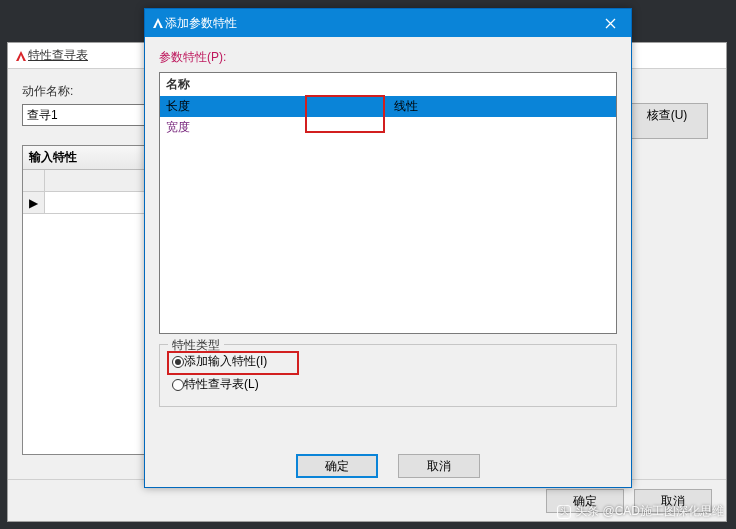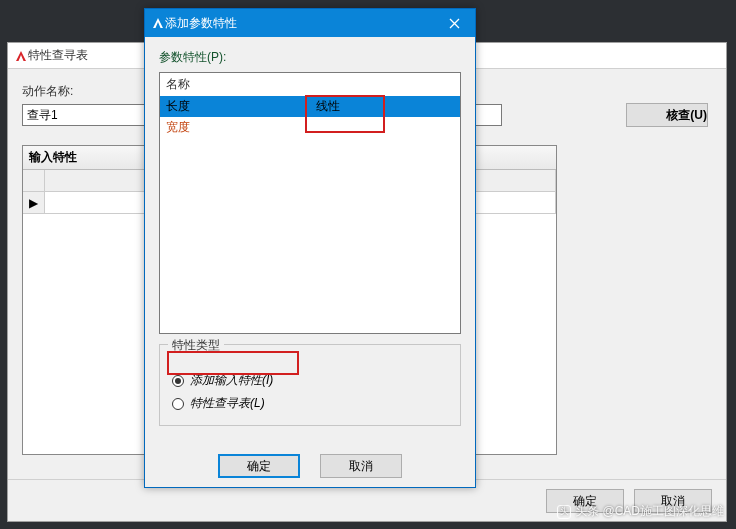--- a/index.html
+++ b/index.html
@@ -1,60 +1,60 @@
 <!DOCTYPE html>
 <html><head>
 <meta charset="utf-8">
 <style>
   * { box-sizing: border-box; margin: 0; padding: 0; font-family: "Microsoft YaHei", "SimSun", sans-serif; font-size: 12px; }
   body { background: #2c2f33; width: 736px; height: 529px; position: relative; overflow: hidden; }
 
   
   .bg-window { position: absolute; left: 7px; top: 42px; width: 720px; height: 480px; background: #f0f0f0; border: 1px solid #a0a0a0; }
   .bg-titlebar { height: 26px; background: #fff; border-bottom: 1px solid #d0d0d0; display: flex; align-items: center; padding: 0 6px; }
-  .bg-titlebar .title { color: #333; }
+  .bg-titlebar .title { color: #333; text-decoration: underline; }
   .bg-body { padding: 14px; }
   .bg-label-row { margin-bottom: 4px; color: #333; }
   .bg-input-row { display: flex; align-items: center; gap: 8px; }
   .bg-input { width: 480px; height: 22px; background: #fff; border: 1px solid #7a7a7a; padding: 2px 4px; }
-  .bg-check-btn { position: absolute; right: 18px; top: 60px; width: 82px; height: 24px; background: #e1e1e1; border: 1px solid #adadad; text-align: right; line-height: 22px; cursor: pointer; font-weight: bold; }
+  .bg-check-btn { position: absolute; right: 18px; top: 60px; width: 82px; height: 36px; background: #e1e1e1; border: 1px solid #adadad; text-align: center; line-height: 22px; cursor: pointer; }
 
   .bg-panel { position: absolute; left: 14px; top: 102px; width: 535px; height: 310px; background: #fff; border: 1px solid #888; }
   .bg-panel-hdr { background: linear-gradient(#f7f7f7,#e9e9e9); border-bottom: 1px solid #bbb; padding: 3px 6px; font-weight: bold; }
   .bg-panel-grid { display: flex; }
   .bg-panel-cell0 { width: 22px; height: 22px; background: #efefef; border-right: 1px solid #ccc; border-bottom: 1px solid #ccc; display:flex; align-items:center; justify-content:center;}
   .bg-panel-cell { flex: 1; height: 22px; background: #efefef; border-right: 1px solid #ccc; border-bottom: 1px solid #ccc; }
   .bg-panel-row2 .bg-panel-cell0 { color:#000; }
 
   .bg-footer { position: absolute; left: 0; right: 0; bottom: 0; height: 42px; display: flex; align-items: center; justify-content: flex-end; padding-right: 14px; gap: 10px; border-top: 1px solid #d0d0d0; }
   .bg-btn { width: 78px; height: 24px; background: #e1e1e1; border: 1px solid #adadad; text-align: center; line-height: 22px; cursor: pointer; }
 
   
-  .modal { position: absolute; left: 144px; top: 8px; width: 332px; height: 480px; background: #f0f0f0; border: 1px solid #0169bd; box-shadow: 0 0 8px rgba(0,0,0,0.35); }
+  .modal { position: absolute; left: 144px; top: 8px; width: 488px; height: 480px; background: #f0f0f0; border: 1px solid #0169bd; box-shadow: 0 0 8px rgba(0,0,0,0.35); }
   .modal-titlebar { height: 28px; background: #0a84d8; display: flex; align-items: center; padding: 0 0 0 6px; color: #fff; }
   .modal-titlebar .title { flex: 1; color: #fff; }
   .modal-close { width: 42px; height: 28px; display: flex; align-items: center; justify-content: center; color: #fff; font-size: 14px; cursor: pointer; }
 
   .modal-body { padding: 12px 14px; }
-  .param-label { color: #14532d; margin-bottom: 6px; }
+  .param-label { color: #be185d; margin-bottom: 6px; }
 
   .list-box { width: 100%; height: 262px; background: #fff; border: 1px solid #7a7a7a; overflow: hidden; }
   .list-head { display: flex; }
-  .list-head-cell { flex: 1; padding: 3px 6px; color: #333; }
+  .list-head-cell { flex: 1; padding: 3px 6px; color: #333; font-weight: bold; }
   .list-head-cell:first-child { flex: 1; }
   .list-row { display: flex; }
   .list-cell { flex: 1; padding: 2px 6px; }
   .list-row.selected { background: #0a84d8; color: #000000; }
-  .list-row:not(.selected) { color: #c2410c; }
+  .list-row:not(.selected) { color: #701a75; }
 
   .red-box-list { position: absolute; left: 160px; top: 86px; width: 80px; height: 38px; border: 2px solid #d21f1f; pointer-events: none; }
 
-  .group-box { position: relative; border: 1px solid #c6c6c6; margin-top: 10px; padding: 24px 10px 10px 10px; }
+  .group-box { position: relative; border: 1px solid #c6c6c6; margin-top: 10px; padding: 5px 10px 10px 10px; }
   .group-title { position: absolute; top: -8px; left: 8px; background: #f0f0f0; padding: 0 4px; color: #333; }
-  .radio-row { display: flex; align-items: center; gap: 6px; padding: 3px 2px; cursor: pointer; font-style: italic; }
+  .radio-row { display: flex; align-items: center; padding: 3px 2px; cursor: pointer; }
   .radio-outer { width: 12px; height: 12px; border: 1px solid #333; border-radius: 50%; display: flex; align-items: center; justify-content: center; background: #fff; }
   .radio-inner { width: 6px; height: 6px; border-radius: 50%; background: #333; }
   .red-box-radio { position: absolute; border: 2px solid #d21f1f; left: 7px; top: 6px; width: 132px; height: 24px; pointer-events: none; }
 
   .modal-footer { position: absolute; left: 0; right: 0; bottom: 0; height: 42px; display: flex; align-items: center; justify-content: center; gap: 20px; }
   .m-btn { width: 82px; height: 24px; background: #e1e1e1; border: 1px solid #adadad; text-align: center; line-height: 22px; cursor: pointer; }
   .m-btn.primary { border: 2px solid #0a84d8; line-height: 20px; }
 
   
   .a-logo { width: 14px; height: 14px; display: inline-block; position: relative; }

